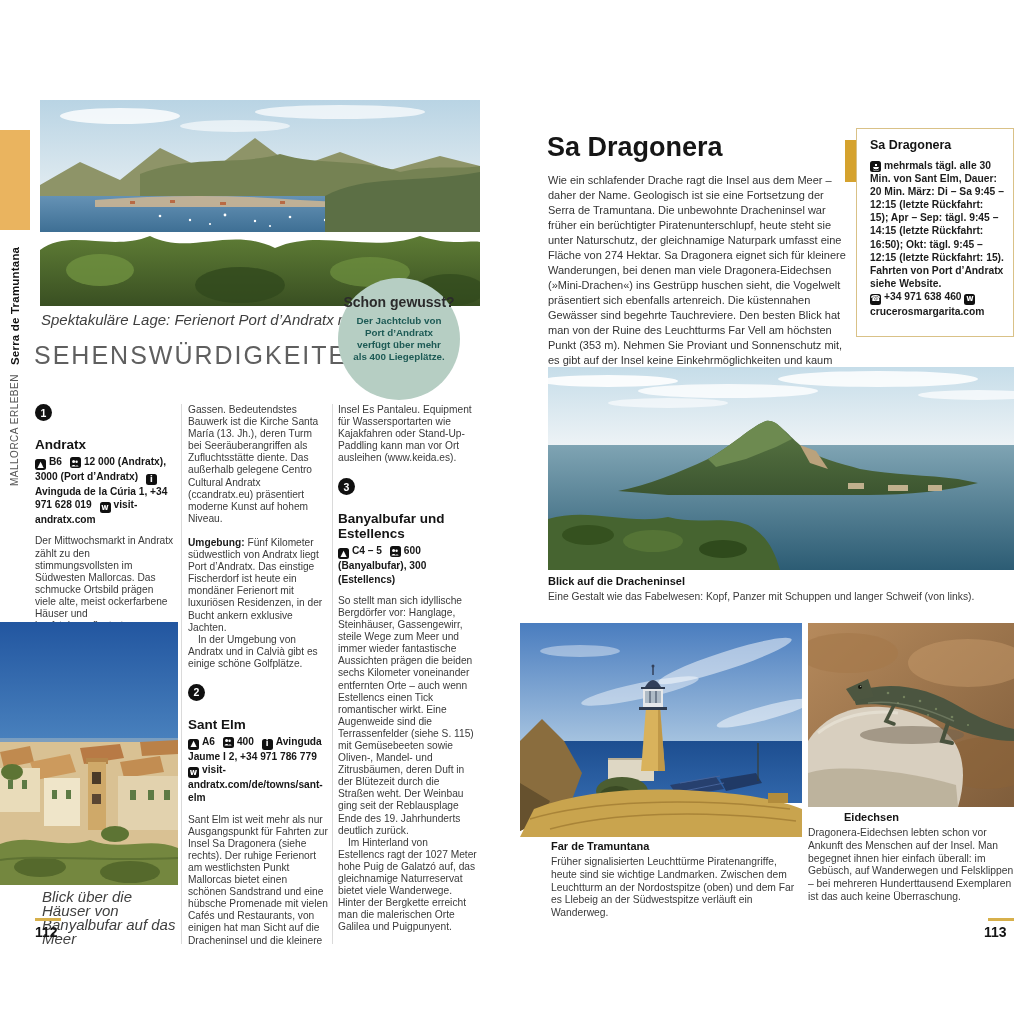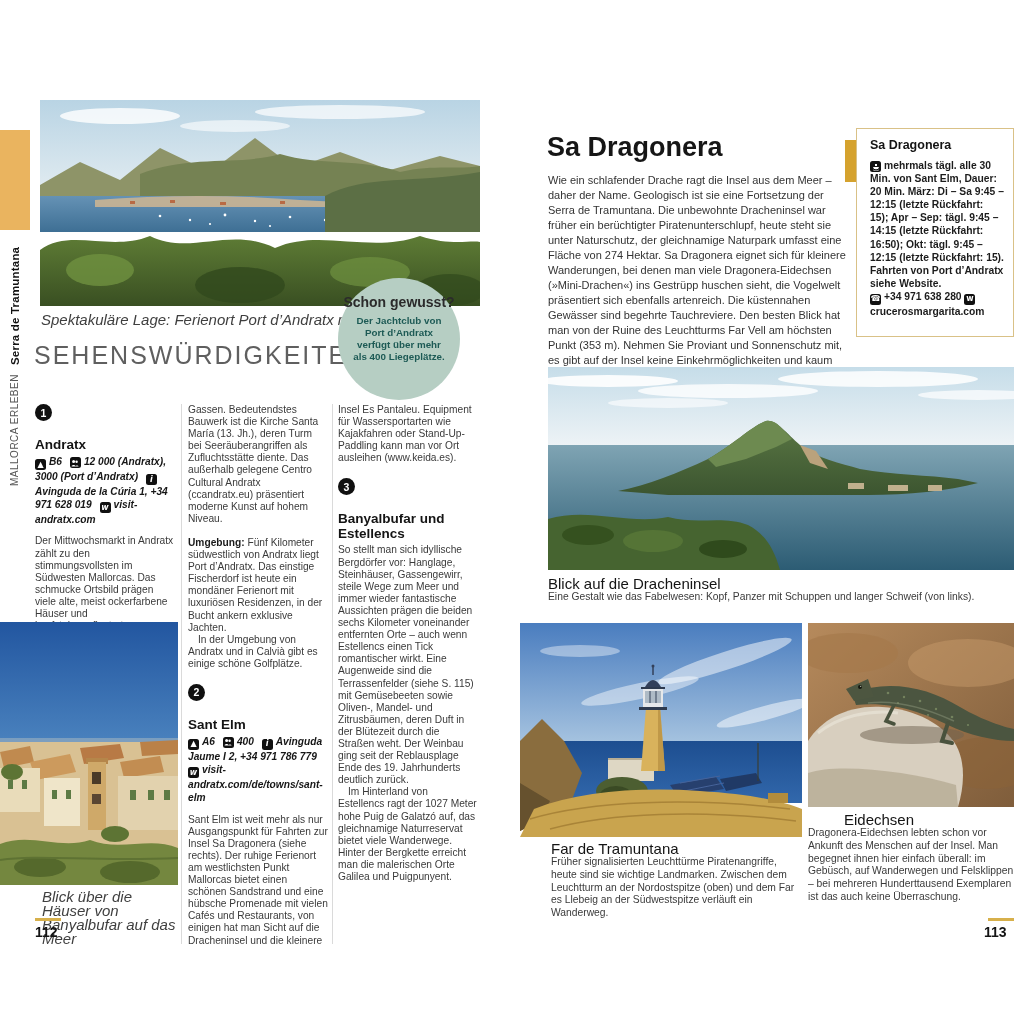--- a/index.html
+++ b/index.html
@@ -26,21 +26,21 @@
                background:#b6cec3;text-align:center;padding-top:17px;box-sizing:border-box;z-index:5;}
   .fc-title{font-size:14px;font-weight:bold;color:#2b2b2b;line-height:15px;margin-bottom:5px;}
   .fc-body{font-size:9.8px;font-weight:bold;color:#1d5a55;line-height:12px;padding:0 13px;}
   .vrule{position:absolute;top:404px;height:540px;width:1px;background:#dadada;}
   .v1{left:181px;}.v2{left:332px;}
   .col{position:absolute;top:404px;width:140px;}
   .col1{left:35px;}.col2{left:188px;}.col3{left:338px;width:139px;}
   .numcirc{width:17px;height:17px;border-radius:50%;background:#101010;color:#fff;font-size:10.5px;
            font-weight:bold;display:flex;align-items:center;justify-content:center;margin-bottom:4px;}
   .entry-title{font-size:13.5px;font-weight:bold;color:#141414;margin:16px 0 3px;line-height:15px;}
-  .meta{font-size:10.2px;font-weight:bold;color:#161616;line-height:13.2px;margin:0 0 9px;font-style:italic;}
+  .meta{font-size:10.2px;font-weight:bold;color:#161616;line-height:13.2px;margin:0 0 9px;}
   .meta .mi{margin-right:5px;}
   .ic{display:inline-flex;width:11px;height:11px;border-radius:2.5px;background:#101010;color:#fff;
       align-items:center;justify-content:center;font-size:8px;font-weight:bold;vertical-align:-1.5px;
       margin-right:3px;font-family:"DejaVu Sans",sans-serif;line-height:1;}
   .ic svg{width:8px;height:8px;display:block;}
   .body{font-size:10.2px;line-height:12.1px;color:#3a3a3a;margin:0;}
   .mb12{margin-bottom:12px;}.mb14{margin-bottom:14px;}
   .indent{text-indent:10px;}
   .lead{font-weight:bold;color:#1a1a1a;}
   .banyal-caption{position:absolute;left:42px;top:890px;width:134px;font-style:italic;font-size:15px;
@@ -51,21 +51,21 @@
   .gold-rule{display:block;width:26px;height:3px;background:#d7b04b;margin-bottom:3px;}
   .pn-right .gold-rule{margin-left:auto;}
   
   .rp-title{position:absolute;left:547px;top:114px;font-size:27px;font-weight:bold;color:#161616;}
   .rp-intro{position:absolute;left:548px;top:162px;width:300px;font-size:11px;line-height:15px;color:#333;}
   .ib-tab{position:absolute;left:845px;top:140px;width:11px;height:42px;background:#d5a22e;z-index:4;}
   .info-box{position:absolute;left:856px;top:128px;width:158px;height:209px;border:1px solid #d9c187;
             box-sizing:border-box;padding:9px 9px 6px 13px;background:#fff;}
   .ib-title{font-size:12.5px;font-weight:bold;color:#141414;margin:0 0 7px;}
   .ib-text{font-size:10.3px;font-weight:bold;line-height:13.1px;color:#1c1c1c;margin:0;}
-  .cap-title{position:absolute;font-size:15px;font-weight:normal;color:#141414;text-align:center;}
+  .cap-title{position:absolute;font-size:11px;font-weight:bold;color:#141414;text-align:center;}
   .cap-body{position:absolute;font-size:10.3px;line-height:12.8px;color:#3a3a3a;}
   .island-cap-title{left:548px;top:575px;}
   .island-cap-body{left:548px;top:591px;width:460px;}
   .lh-title{left:551px;top:840px;}
   .lh-body{left:551px;top:856px;width:254px;}
   .lz-title{left:808px;top:811px;padding-left:36px;}
   .lz-body{left:808px;top:827px;width:206px;}
 </style>
 </head>
 <body>
@@ -176,20 +176,31 @@
       <span class="ic">i</span><span class="mi">Avinguda Jaume I 2, +34 971 786 779</span>
       <span class="ic">w</span><span>visit-andratx.com/de/towns/sant-elm</span>
     </p>
     <p class="body">Sant Elm ist weit mehr als nur Ausgangspunkt für Fahrten zur Insel Sa Dragonera (siehe rechts). Der ruhige Ferienort am westlichsten Punkt Mallorcas bietet einen schönen Sandstrand und eine hübsche Promenade mit vielen Cafés und Restaurants, von einigen hat man Sicht auf die Dracheninsel und die kleinere</p>
   </div>
 
   <div class="col col3">
     <p class="body mb14">Insel Es Pantaleu. Equipment für Wassersportarten wie Kajakfahren oder Stand-Up-Paddling kann man vor Ort ausleihen (www.keida.es).</p>
     <div class="numcirc">3</div>
     <h3 class="entry-title">Banyalbufar und Estellencs</h3>
+    <p class="meta">
+      <span class="ic">▲</span><span class="mi">C4 – 5</span>
+      <span class="ic">
+          <svg viewBox="0 0 8 8">
+            <circle cx="2.6" cy="2.4" r="1.5" fill="#fff"></circle>
+            <circle cx="5.6" cy="2.8" r="1.2" fill="#fff"></circle>
+            <path d="M0.6,7.6 C0.6,5.6 4.6,5.6 4.6,7.6 Z" fill="#fff"></path>
+            <path d="M4.4,7.6 C4.4,6 7.6,6 7.6,7.6 Z" fill="#fff"></path>
+          </svg>
+        </span><span>600 (Banyalbufar), 300 (Estellencs)</span>
+    </p>
     <p class="body">So stellt man sich idyllische Bergdörfer vor: Hanglage, Steinhäuser, Gassengewirr, steile Wege zum Meer und immer wieder fantastische Aussichten prägen die beiden sechs Kilometer voneinander entfernten Orte – auch wenn Estellencs einen Tick romantischer wirkt. Eine Augenweide sind die Terrassenfelder (siehe S. 115) mit Gemüsebeeten sowie Oliven-, Mandel- und Zitrusbäumen, deren Duft in der Blütezeit durch die Straßen weht. Der Weinbau ging seit der Reblausplage Ende des 19. Jahrhunderts deutlich zurück.</p>
     <p class="body indent">Im Hinterland von Estellencs ragt der 1027 Meter hohe Puig de Galatzó auf, das gleichnamige Naturreservat bietet viele Wanderwege. Hinter der Bergkette erreicht man die malerischen Orte Galilea und Puigpunyent.</p>
   </div>
 
   <div class="ph photo-banyal">
     <svg viewBox="0 0 178 263" preserveAspectRatio="none">
       <defs>
         <linearGradient id="bsea" x1="0" y1="0" x2="0" y2="1">
             <stop offset="0" stop-color="#2256a0"></stop>
             <stop offset="1" stop-color="#4a82be"></stop>
@@ -241,21 +252,21 @@
   <div class="info-box">
     <p class="ib-title">Sa Dragonera</p>
     <p class="ib-text">
       <span class="ic">
           <svg viewBox="0 0 8 8">
             <rect x="3" y="1" width="2" height="2" fill="#fff"></rect>
             <path d="M1,4 H7 L6,6 H2 Z" fill="#fff"></path>
             <path d="M1.2,7 q1.4,1 2.8,0 q1.4,1 2.8,0" stroke="#fff" stroke-width=".7" fill="none"></path>
           </svg>
         </span><span>mehrmals tägl. alle 30 Min. von Sant Elm, Dauer: 20 Min. März: Di – Sa 9:45 – 12:15 (letzte Rückfahrt: 15); Apr – Sep: tägl. 9:45 – 14:15 (letzte Rückfahrt: 16:50); Okt: tägl. 9:45 – 12:15 (letzte Rückfahrt: 15). Fahrten von Port d’Andratx siehe Website.</span><br>
-      <span class="ic">☎</span><span>+34 971 638 280</span>
+      <span class="ic">☎</span><span>+34 971 638 460</span>
       <span class="ic">w</span><br>
       <span>crucerosmargarita.com</span>
     </p>
   </div>
 
   <div class="ph photo-island">
     <svg viewBox="0 0 466 203" preserveAspectRatio="none">
       <defs>
         <linearGradient id="dsky" x1="0" y1="0" x2="0" y2="1">
             <stop offset="0" stop-color="#c6dde9"></stop>

